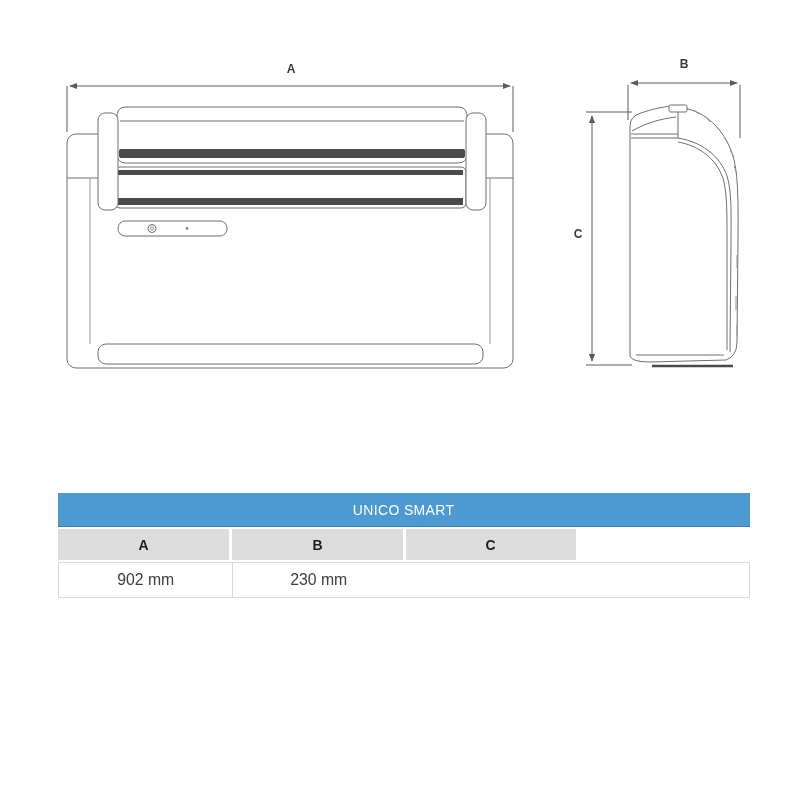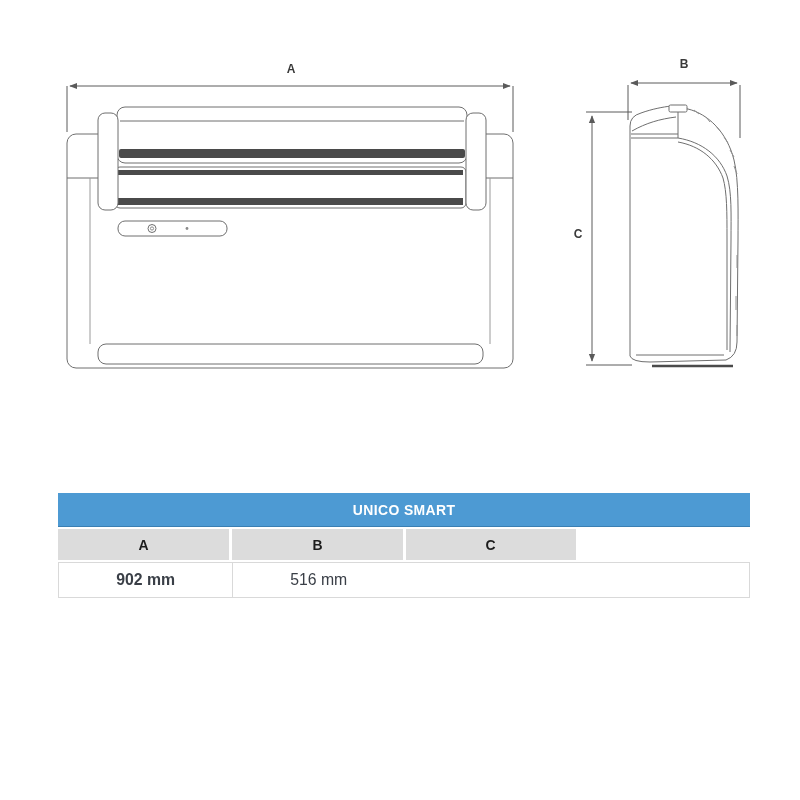--- a/index.html
+++ b/index.html
@@ -35,21 +35,21 @@
     left: 58px;
     top: 493px;
     width: 692px;
   }
   .spec-title {
     height: 33px;
     background: #4d9ad3;
     border-bottom: 1px solid #3a7fb2;
     color: #ffffff;
     font-size: 15px;
-    font-weight: bold;
+    font-weight: normal;
     letter-spacing: 0.4px;
     display: flex;
     align-items: center;
     justify-content: center;
   }
   .spec-headers {
     margin-top: 2px;
     display: grid;
     grid-template-columns: repeat(4, 1fr);
     column-gap: 3px;
@@ -73,21 +73,21 @@
   }
   .spec-values .vcell {
     height: 34px;
     display: flex;
     align-items: center;
     justify-content: center;
     font-size: 17px;
     color: #3a3f47;
     border-left: 1px solid #d9d9d9;
   }
-  .spec-values .vcell:first-child { border-left: none; font-weight: bold; }
+  .spec-values .vcell:first-child { border-left: none; }
   .cond { display: inline-block; transform: scaleX(0.93); }
 </style>
 </head>
 <body>
 
 <div class="page">
 
   <svg class="drawing" viewBox="0 0 800 470">
     <defs>
       <marker id="arr" viewBox="0 0 10 10" refX="9" refY="5" markerWidth="8" markerHeight="8" orient="auto-start-reverse">
@@ -197,18 +197,18 @@
       <div class="hcell">
         <span class="cond">C</span>
       </div>
     </div>
 
     <div class="spec-values">
       <div class="vcell">
         <span class="cond">902 mm</span>
       </div>
       <div class="vcell">
-        <span class="cond">516 mm</span>
+        <span class="cond">230 mm</span>
       </div>
     </div>
   </div>
 
 </div>
 
 </body></html>

